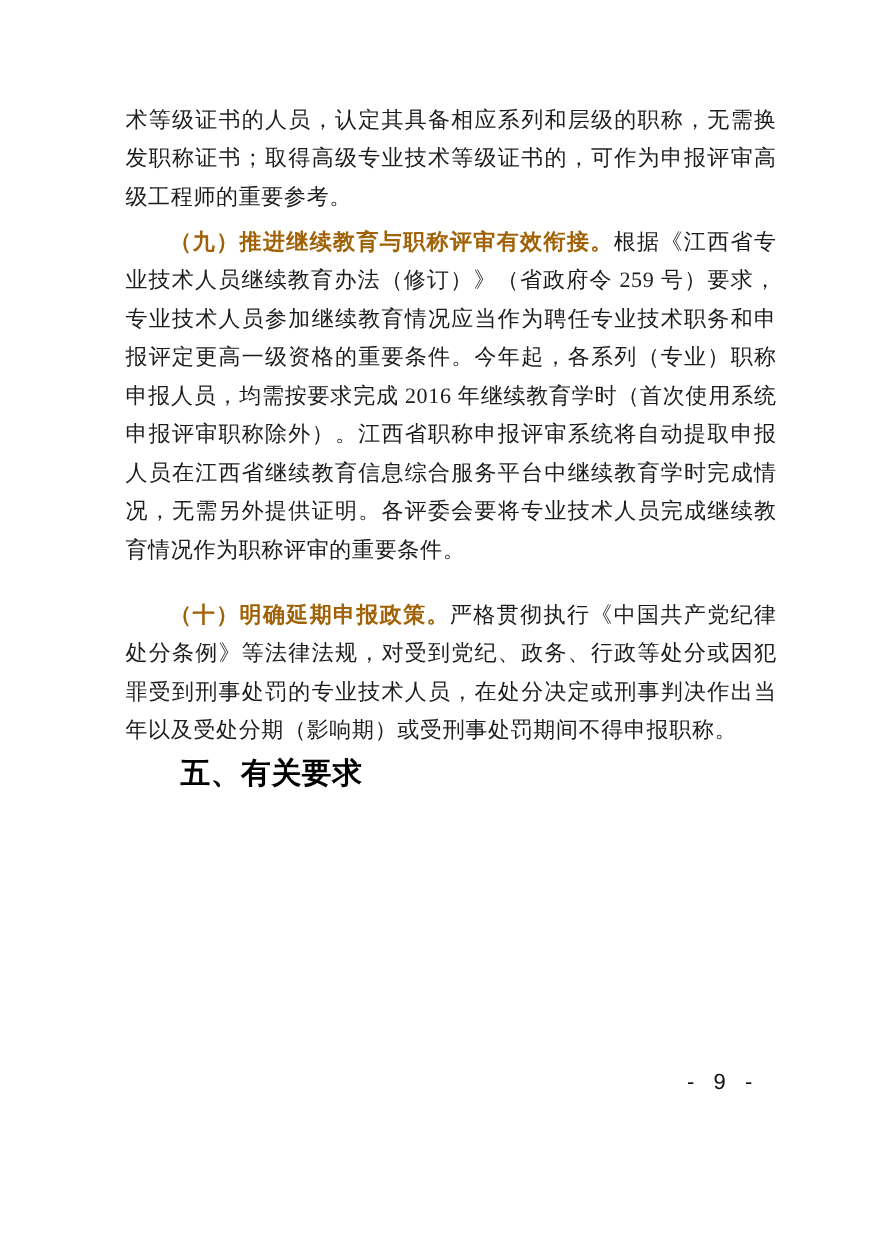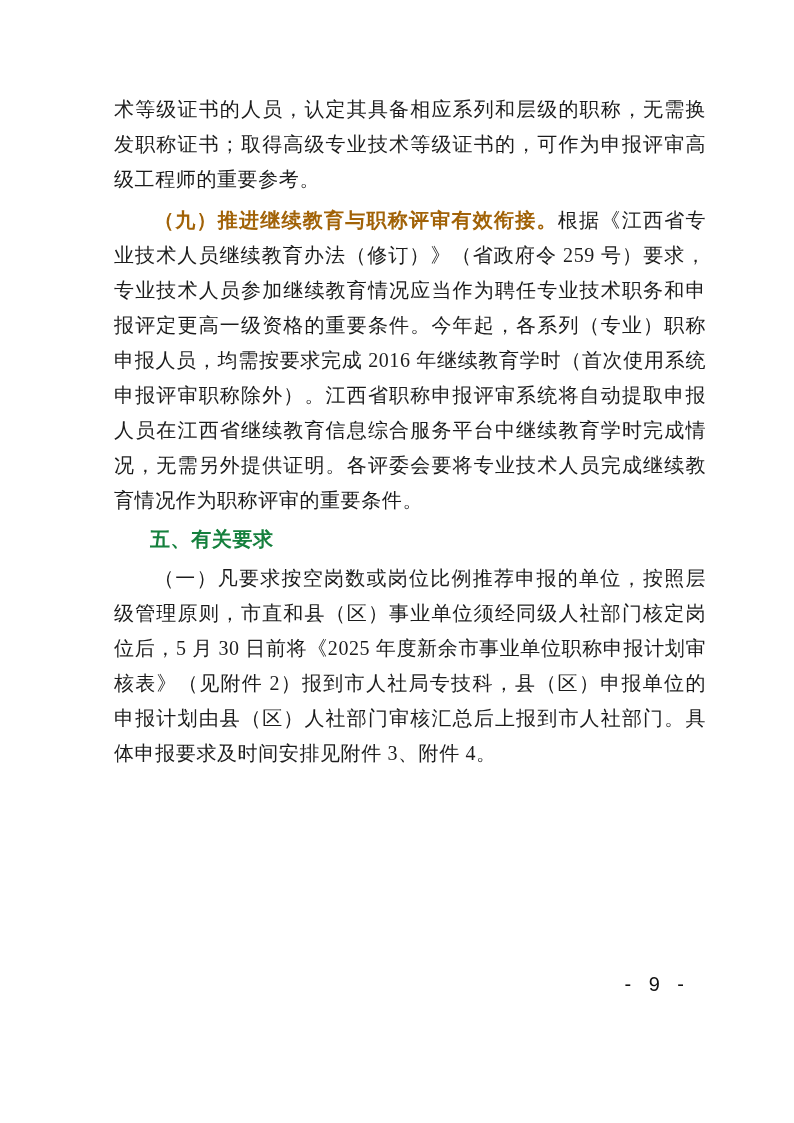--- a/index.html
+++ b/index.html
@@ -38,22 +38,22 @@
   .sec10 { margin-top: 24px; }
   .heading-inline {
     font-family: "Liberation Sans", "DejaVu Sans", sans-serif;
     font-weight: bold;
     color: #a16207;
   }
   .subheading {
     margin: 3px 0 0 0;
     font-family: "Liberation Sans", "DejaVu Sans", sans-serif;
     font-weight: bold;
-    color: #15803d;
-    font-size: 20px;
+    color: #000000;
+    font-size: 27px;
     line-height: 35px;
     letter-spacing: 0.6px;
     text-indent: 2em;
   }
   .page-number {
     position: absolute;
     top: 973px;
     right: 104px;
     font-family: "Liberation Sans", "DejaVu Sans", sans-serif;
     font-size: 20px;
@@ -65,21 +65,21 @@
 </head>
 <body>
 
 <div class="page">
   <div class="content">
 
     <p class="body-para">术等级证书的人员，认定其具备相应系列和层级的职称，无需换发职称证书；取得高级专业技术等级证书的，可作为申报评审高级工程师的重要参考。</p>
 
     <p class="body-para indent sec9"><span class="heading-inline">（九）推进继续教育与职称评审有效衔接。</span><span>根据《江西省专业技术人员继续教育办法（修订）》（省政府令 259 号）要求，专业技术人员参加继续教育情况应当作为聘任专业技术职务和申报评定更高一级资格的重要条件。今年起，各系列（专业）职称申报人员，均需按要求完成 2016 年继续教育学时（首次使用系统申报评审职称除外）。江西省职称申报评审系统将自动提取申报人员在江西省继续教育信息综合服务平台中继续教育学时完成情况，无需另外提供证明。各评委会要将专业技术人员完成继续教育情况作为职称评审的重要条件。</span></p>
 
+    <p class="body-para indent sec10"><span class="heading-inline">（十）明确延期申报政策。</span><span>严格贯彻执行《中国共产党纪律处分条例》等法律法规，对受到党纪、政务、行政等处分或因犯罪受到刑事处罚的专业技术人员，在处分决定或刑事判决作出当年以及受处分期（影响期）或受刑事处罚期间不得申报职称。</span></p>
 
     <h2 class="subheading">五、有关要求</h2>
 
-    <p class="body-para indent">（一）凡要求按空岗数或岗位比例推荐申报的单位，按照层级管理原则，市直和县（区）事业单位须经同级人社部门核定岗位后，5 月 30 日前将《2025 年度新余市事业单位职称申报计划审核表》（见附件 2）报到市人社局专技科，县（区）申报单位的申报计划由县（区）人社部门审核汇总后上报到市人社部门。具体申报要求及时间安排见附件 3、附件 4。</p>
 
   </div>
 
   <div class="page-number">- 9 -</div>
 </div>
 
 </body></html>

